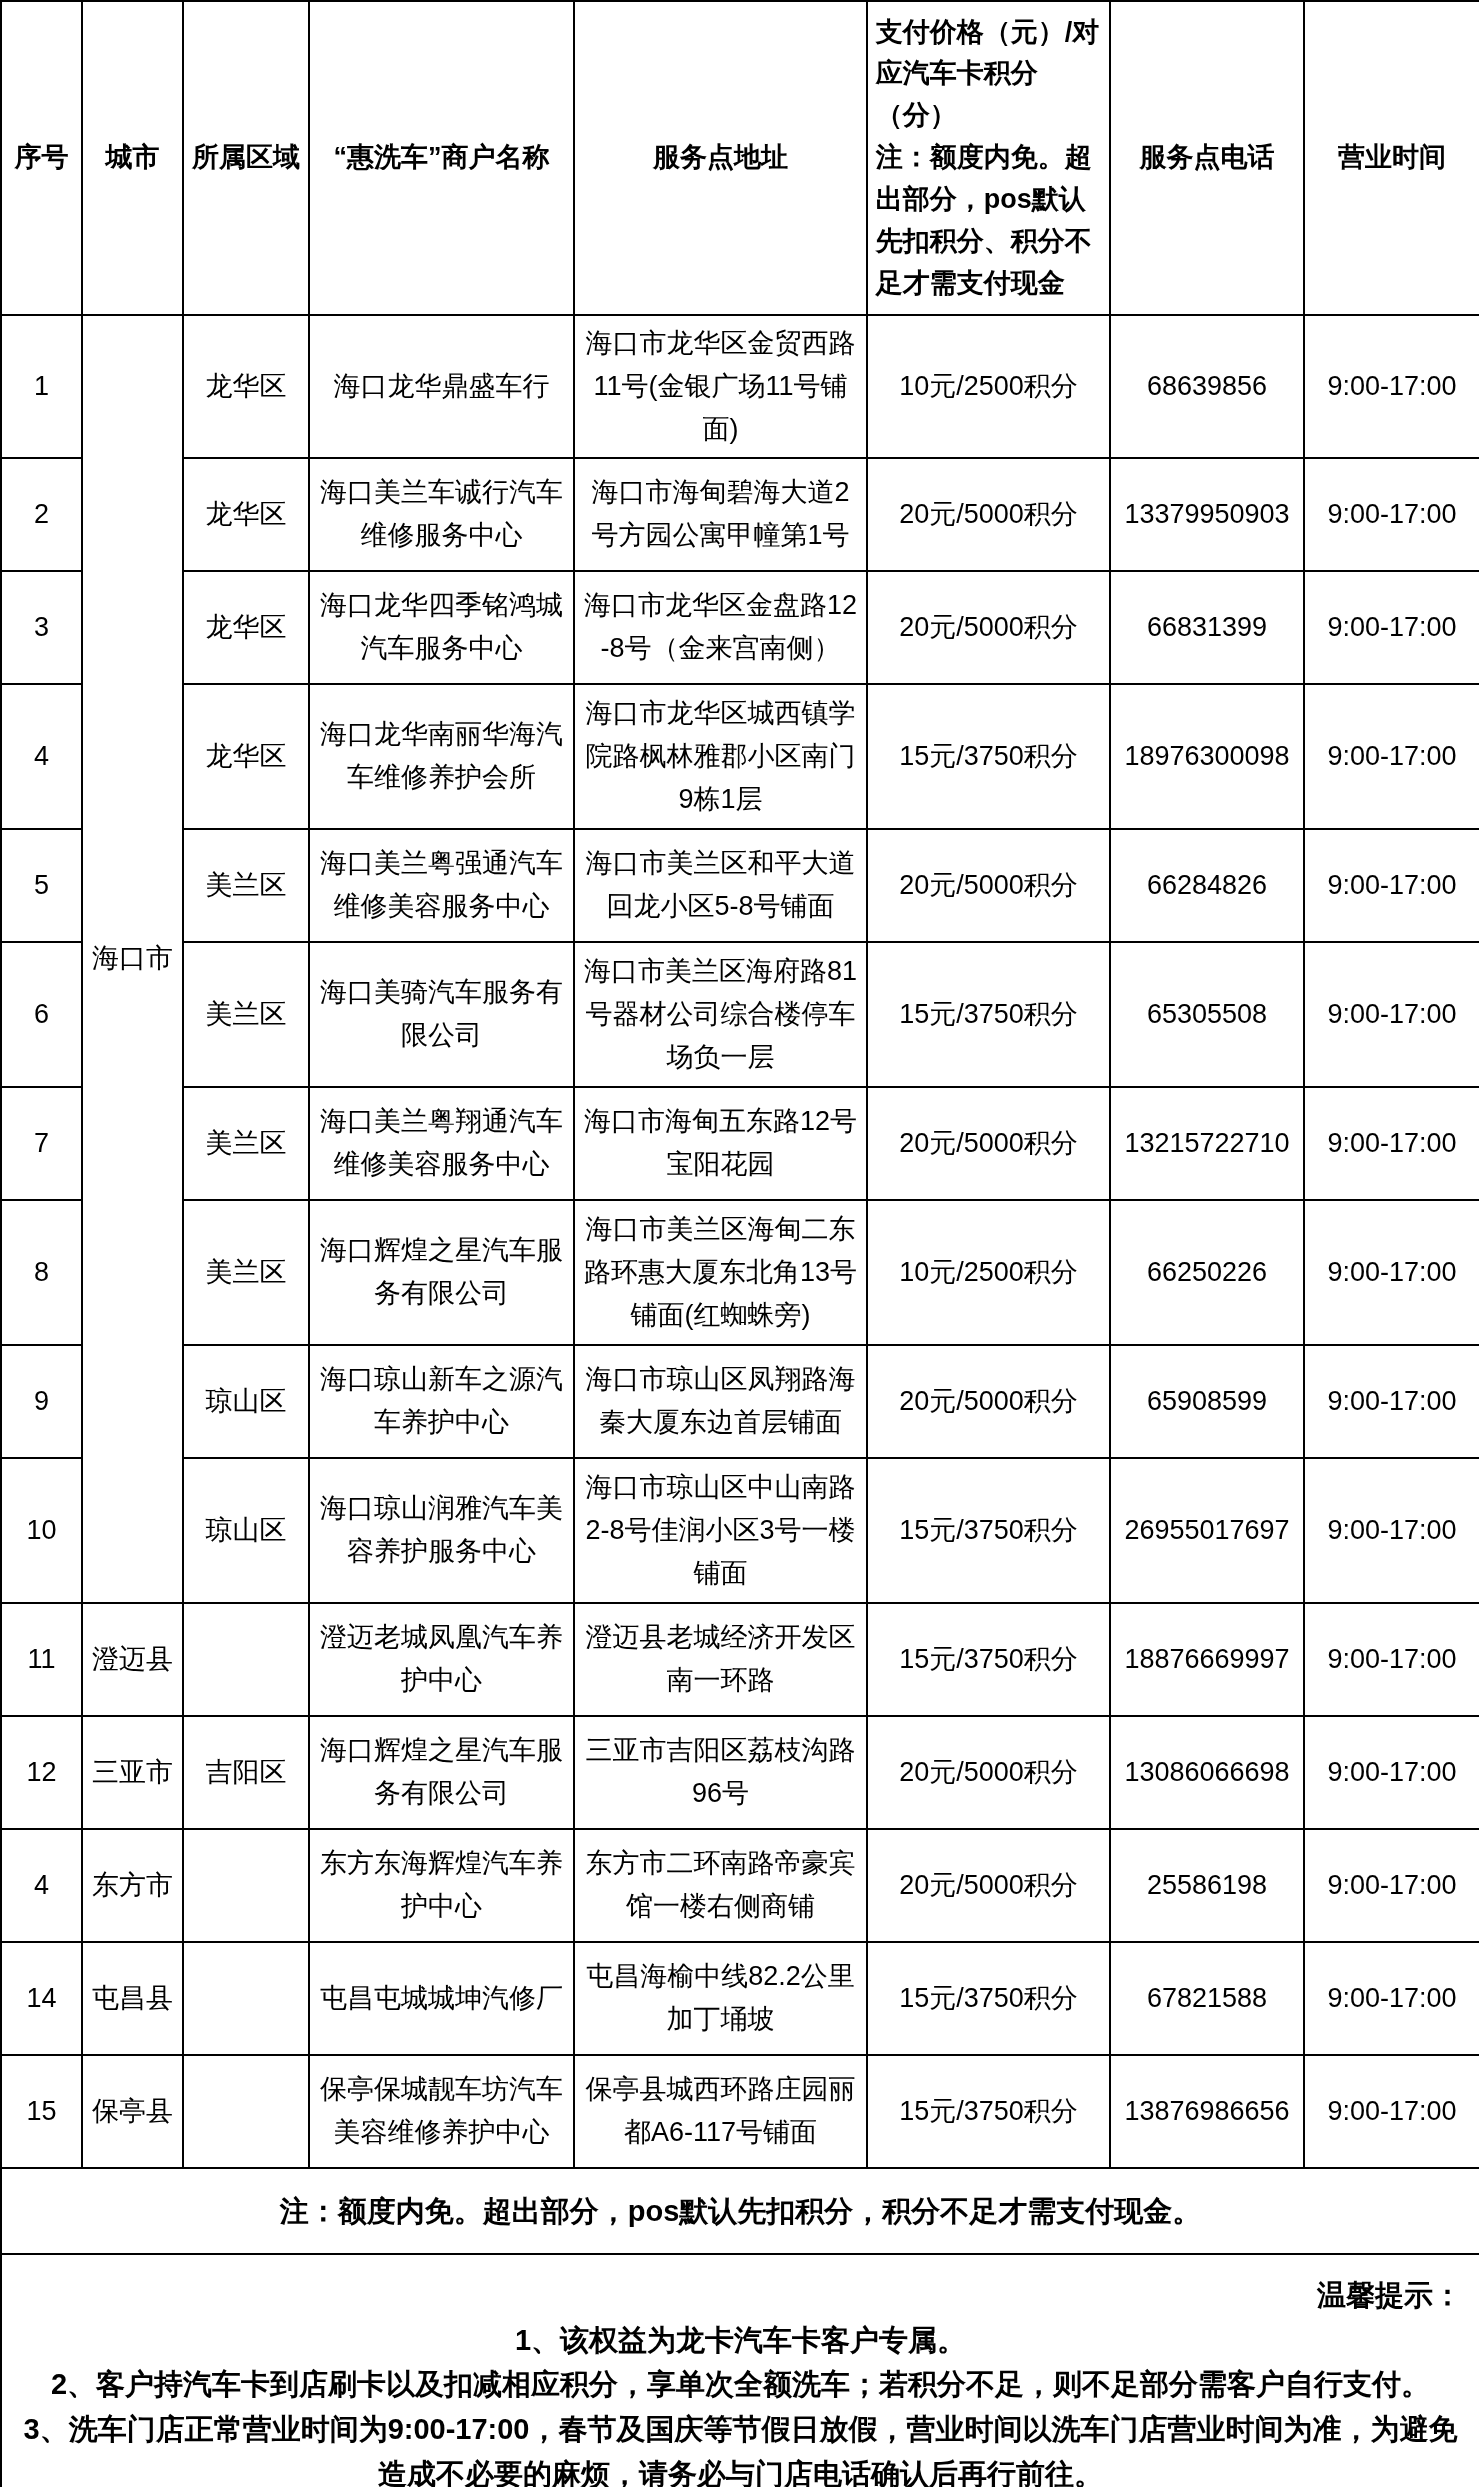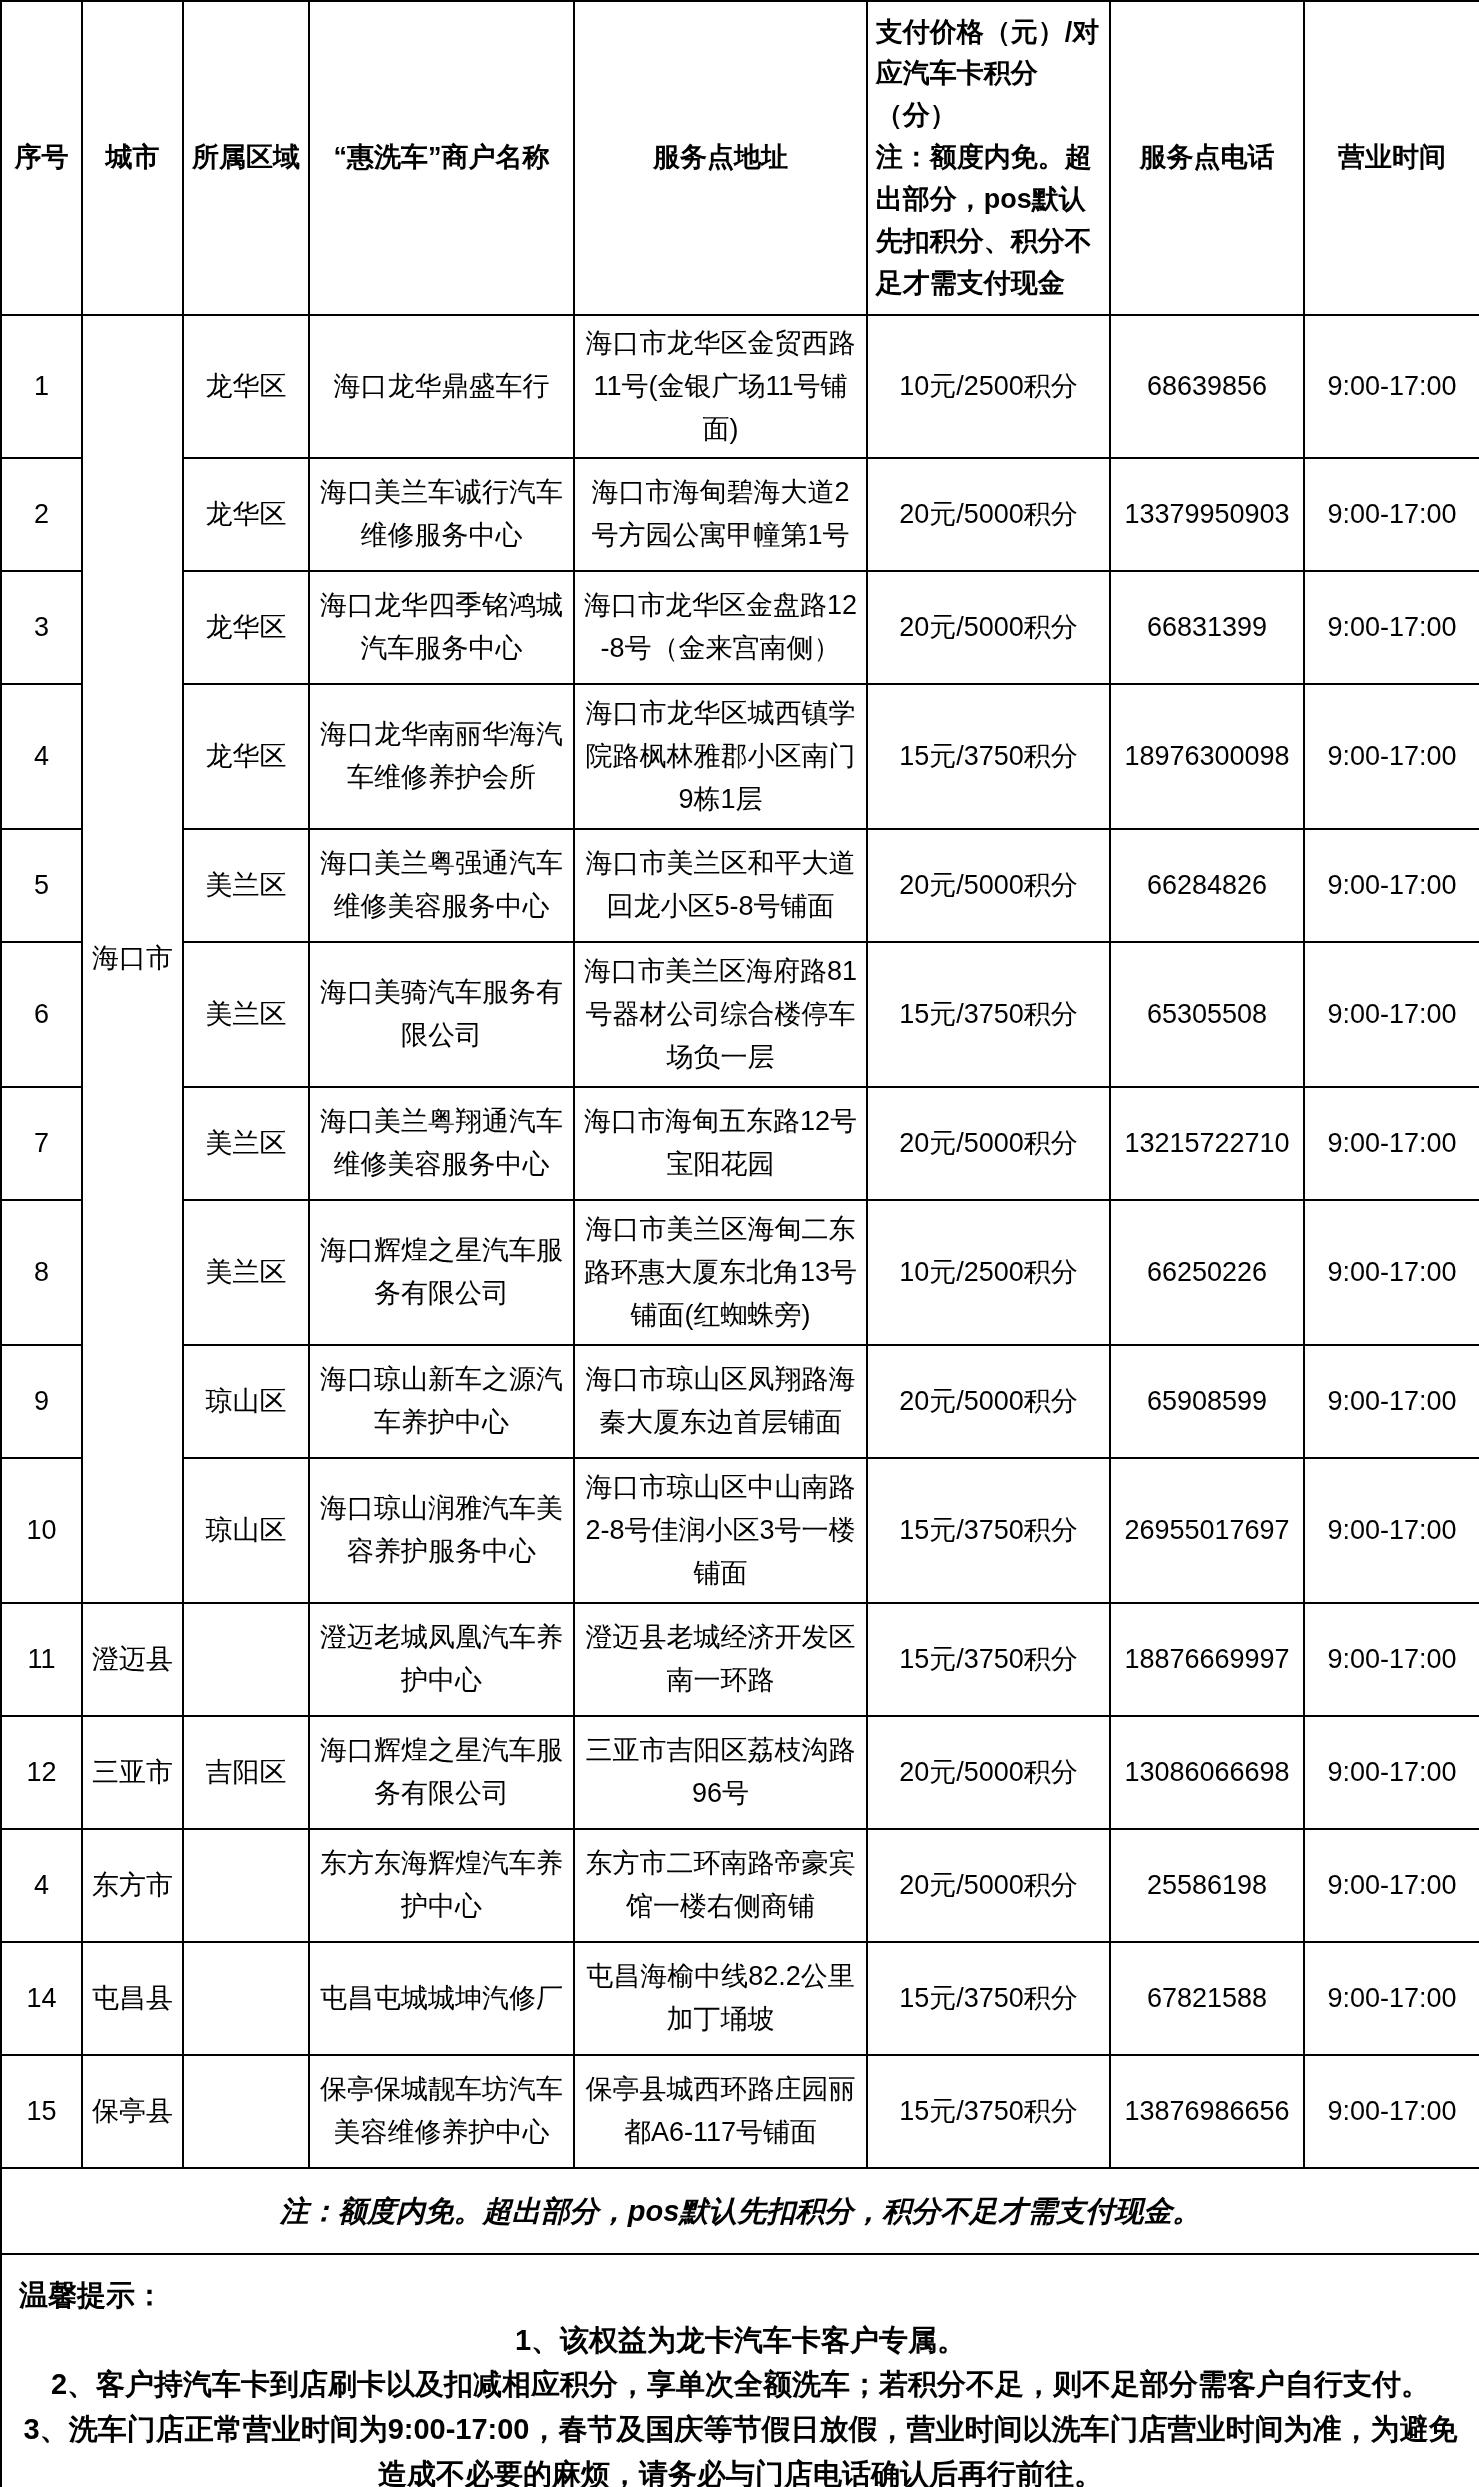--- a/index.html
+++ b/index.html
@@ -44,30 +44,29 @@
   thead tr { height: 314px; }
   tbody tr.data-row { height: 113px; }
   tbody tr.data-row.tall { height: 145px; }
   .header-price-line1, .header-price-line2 {
     text-align: left;
   }
   tr.note-row { height: 86px; }
   tr.note-row td {
     font-weight: bold;
     font-size: 29px;
-    font-style: italic;
   }
   tr.tips-row { height: 262px; }
   tr.tips-row td {
     font-weight: bold;
     font-size: 29px;
     line-height: 1.55;
     padding: 13.4px 17px;
   }
-  .tips-title { text-align: left; }
+  .tips-title { text-align: right; }
   .tips-line { text-align: center; }
 </style>
 </head>
 <body>
 
 <div class="page">
   <table class="service-table">
     <colgroup>
       <col style="width:81px">
       <col style="width:101px">

